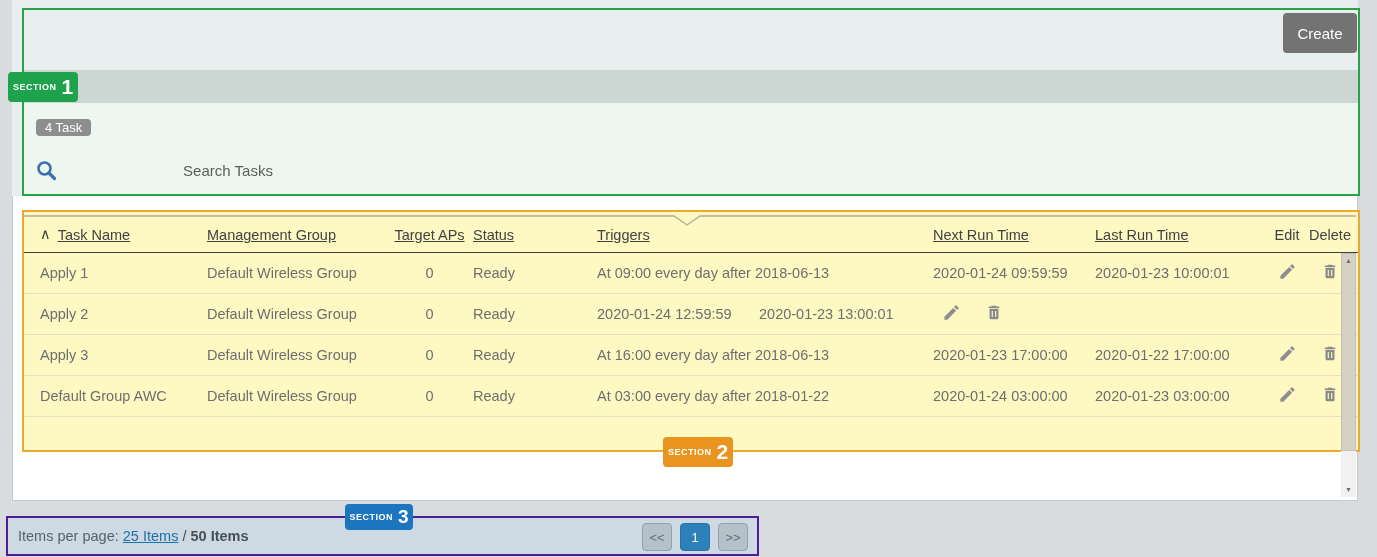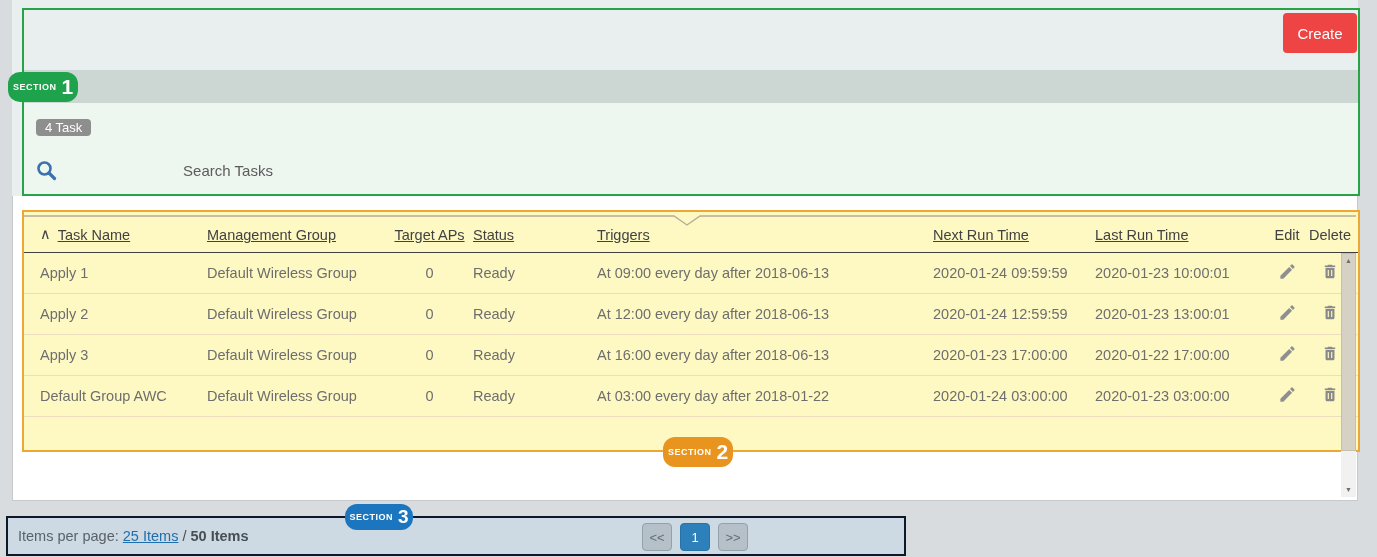--- a/index.html
+++ b/index.html
@@ -22,41 +22,41 @@
   
   .sec1 {
     left:22px; top:8px; width:1338px; height:188px;
     border:2px solid #27a348; background:#e9efee;
   }
   .sec1-strip { position:absolute; left:0; top:60px; width:100%; height:33px; background:#ccd6d3; }
   .sec1-lower { position:absolute; left:0; top:93px; width:100%; height:91px; background:#eef6f0; }
 
   .create-btn {
     left:1283px; top:13px; width:74px; height:40px;
-    background:#ef4444; color:#fff; border:none; border-radius:4px;
+    background:#737373; color:#fff; border:none; border-radius:4px;
     font-size:15px; font-family:inherit; cursor:pointer;
   }
 
   .count-badge {
     left:36px; top:119px; height:17px; padding:0 9px;
     background:#8e8e8e; color:#fff; border-radius:4px;
     font-size:13px; display:inline-flex; align-items:center;
   }
 
   .search-wrap { left:36px; top:160px; display:flex; align-items:center; }
   .search-input {
     border:none; background:transparent; outline:none;
     font-family:inherit; font-size:15px; color:#555; margin-left:11px; width:320px;text-align:center;
   }
   .search-input::placeholder { color:#5c5c5c; opacity:1; }
 
   
   .sec-badge {
     display:flex; align-items:center; justify-content:center;
-    color:#fff; border-radius:12px; z-index:9;
+    color:#fff; border-radius:4px; z-index:9;
   }
   .sec-badge .word { font-size:9px; font-weight:bold; letter-spacing:.5px; }
   .sec-badge .num  { font-size:21px; font-weight:bold; margin-left:5px; }
   .badge1 { left:8px;  top:72px;  width:70px; height:30px; background:#1ea24c; }
   .badge2 { left:663px; top:437px; width:70px; height:30px; background:#e8941f; }
   .badge3 { left:345px; top:504px; width:68px; height:26px; background:#1b76bf; }
   .badge3 .num { font-size:19px; }
 
   
   .sec2 {
@@ -98,22 +98,22 @@
     background:#d5d1c4; border:1px solid #c3bfb2;
   }
   .sb-arrow {
     position:absolute; left:0; width:100%; text-align:center;
     font-size:7px; color:#6f6f6f; cursor:pointer; line-height:10px;
   }
   .sb-up { top:3px; } .sb-down { bottom:2px; }
 
   
   .sec3 {
-    left:6px; top:516px; width:900px; height:40px;
-    border:2px solid #0f172a; background:#cdd9e3;
+    left:6px; top:516px; width:753px; height:40px;
+    border:2px solid #4c1d95; background:#cdd9e3;
     display:flex; align-items:center;
   }
   .pp-text { margin-left:10px; font-size:14.5px; color:#596269; }
   .pp-link { color:#1d6fae; text-decoration:underline; cursor:pointer; }
   .pp-sep  { color:#474f54; }
   .pp-total{ color:#474f54; font-weight:bold; }
 
   .pager { position:absolute; left:634px; top:5px; display:flex; }
   .pg-btn {
     width:30px; height:28px; margin-right:8px; border-radius:4px;
@@ -189,21 +189,20 @@
       <div class="c-del"><span class="icon-btn"><svg width="18" height="19" viewBox="0 0 24 24" fill="#8a8a8a">
               <path d="M6 19c0 1.1.9 2 2 2h8c1.1 0 2-.9 2-2V7H6v12zm3-9h1.5v8H9v-8zm4.5 0H15v8h-1.5v-8zM19 4h-3.5l-1-1h-5l-1 1H5v2h14V4z" fill-rule="evenodd"></path>
             </svg></span></div>
     </div>
 
     <div class="trow">
       <div class="c-name">Apply 2</div>
       <div class="c-group">Default Wireless Group</div>
       <div class="c-aps">0</div>
       <div class="c-stat">Ready</div>
-      <div class="c-trig">At 12:00 every day after 2018-06-13</div>
       <div class="c-next">2020-01-24 12:59:59</div>
       <div class="c-last">2020-01-23 13:00:01</div>
       <div class="c-edit"><span class="icon-btn"><svg width="19" height="19" viewBox="0 0 24 24" fill="#8f8f8f">
               <path d="M3 17.25V21h3.75L17.81 9.94l-3.75-3.75L3 17.25zM20.71 7.04a.996.996 0 000-1.41l-2.34-2.34a.996.996 0 00-1.41 0l-1.83 1.83 3.75 3.75 1.83-1.83z"></path>
             </svg></span></div>
       <div class="c-del"><span class="icon-btn"><svg width="18" height="19" viewBox="0 0 24 24" fill="#8a8a8a">
               <path d="M6 19c0 1.1.9 2 2 2h8c1.1 0 2-.9 2-2V7H6v12zm3-9h1.5v8H9v-8zm4.5 0H15v8h-1.5v-8zM19 4h-3.5l-1-1h-5l-1 1H5v2h14V4z" fill-rule="evenodd"></path>
             </svg></span></div>
     </div>
 

